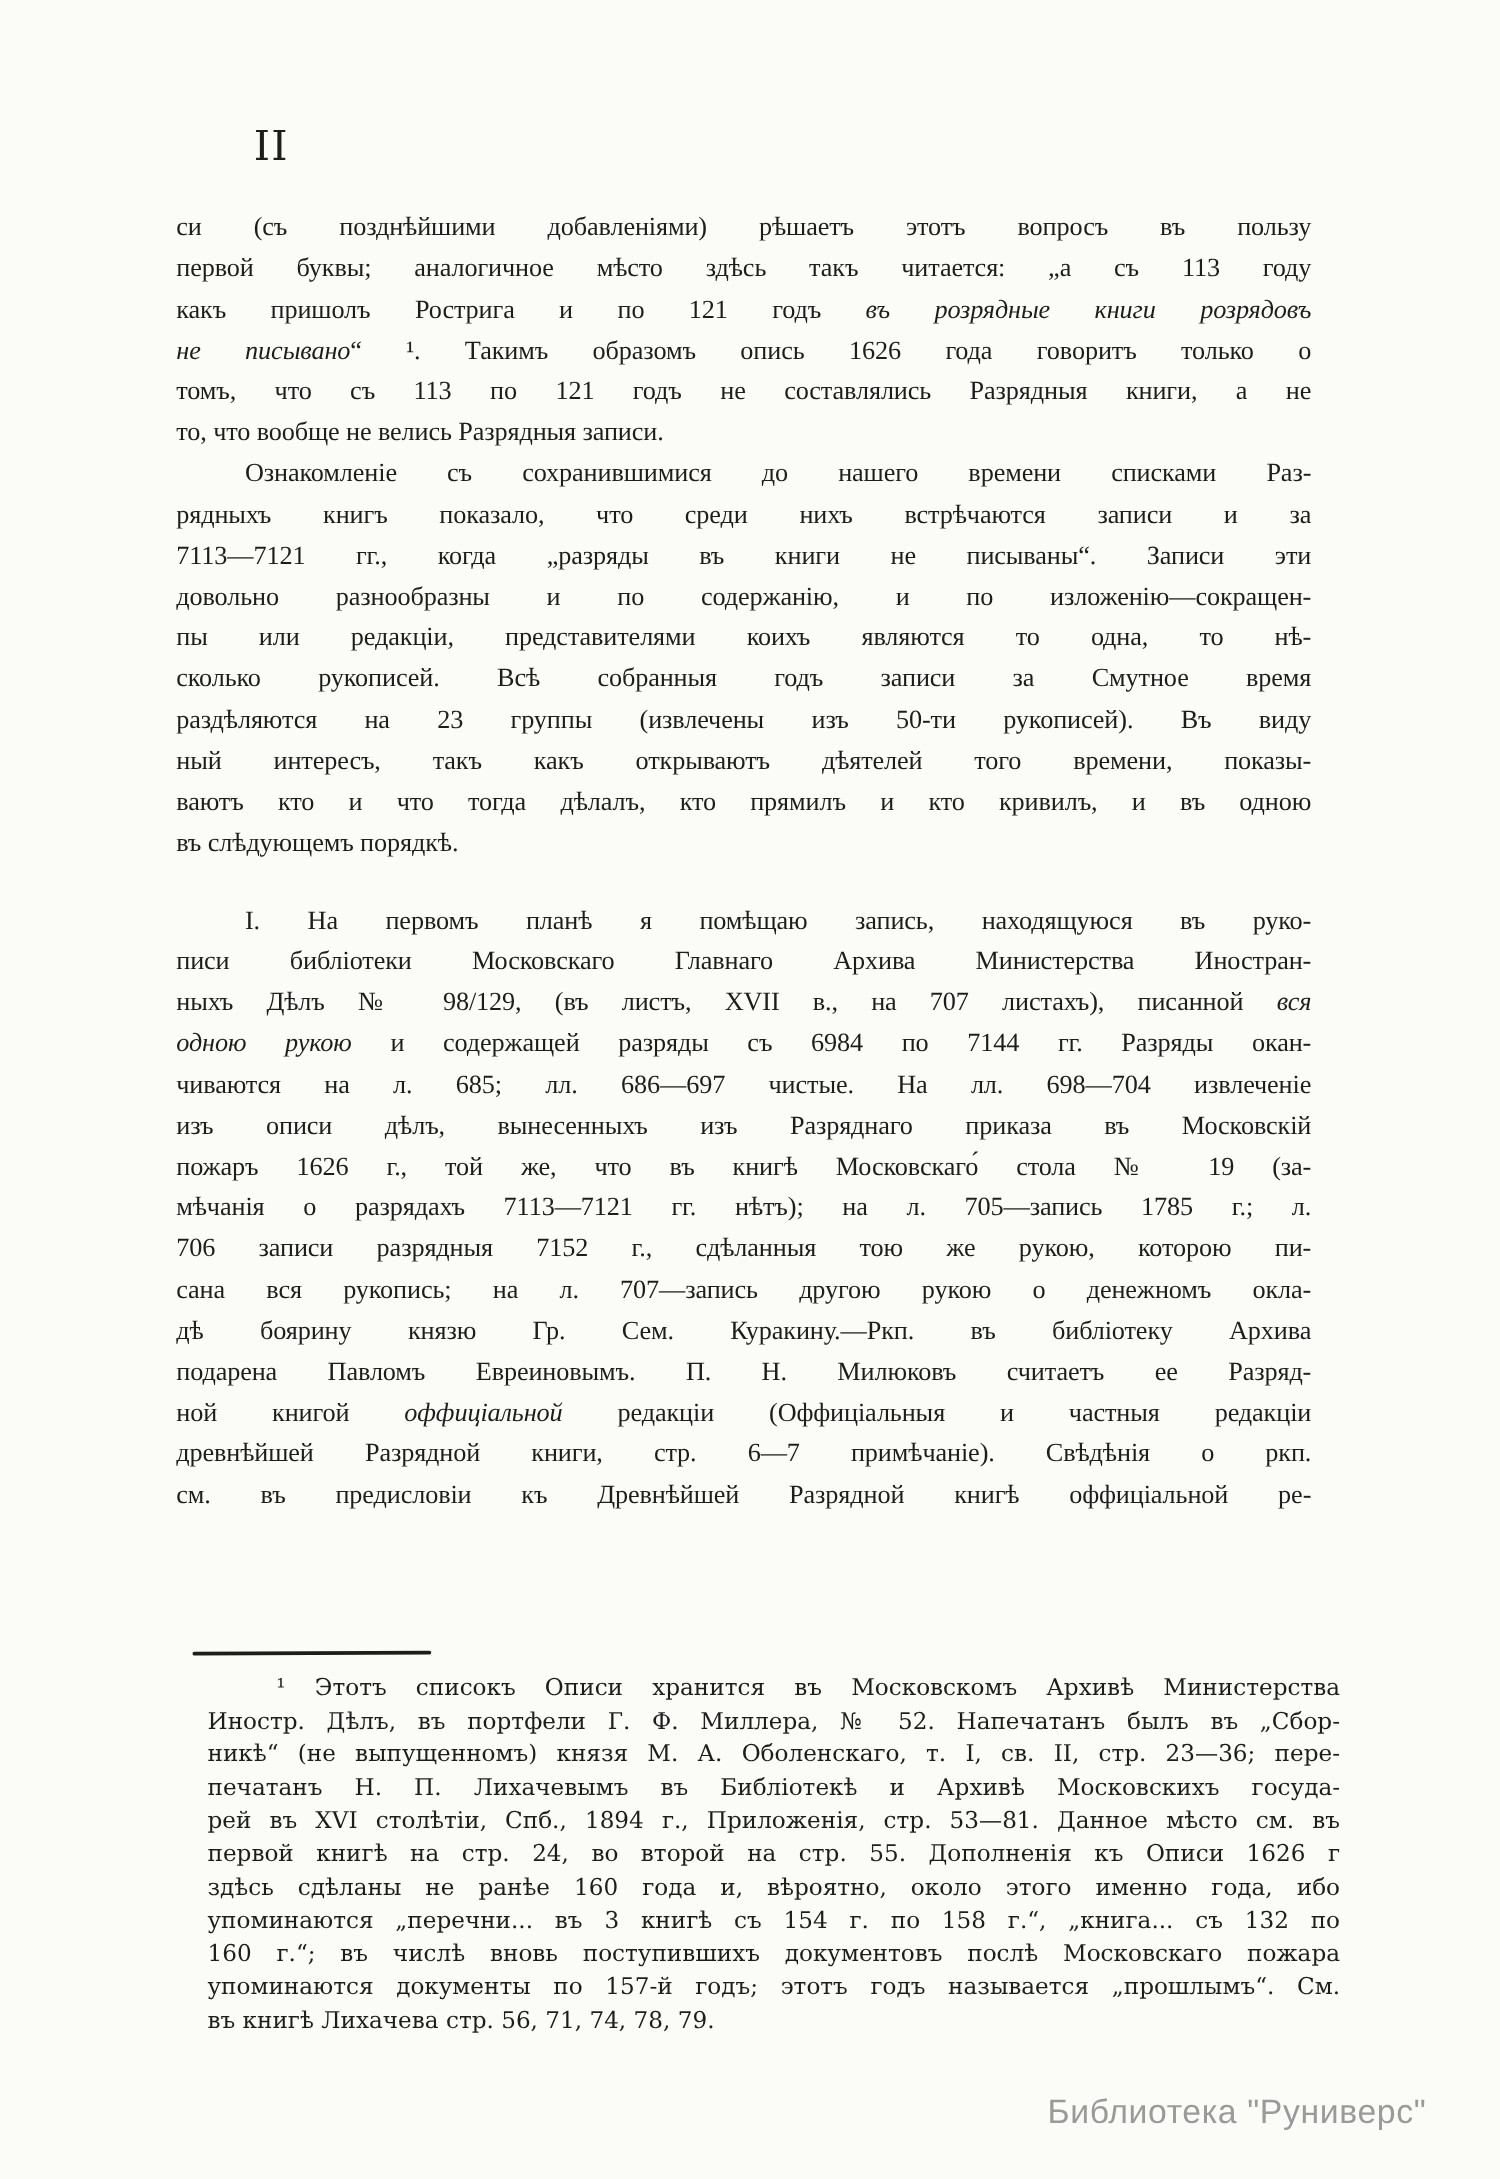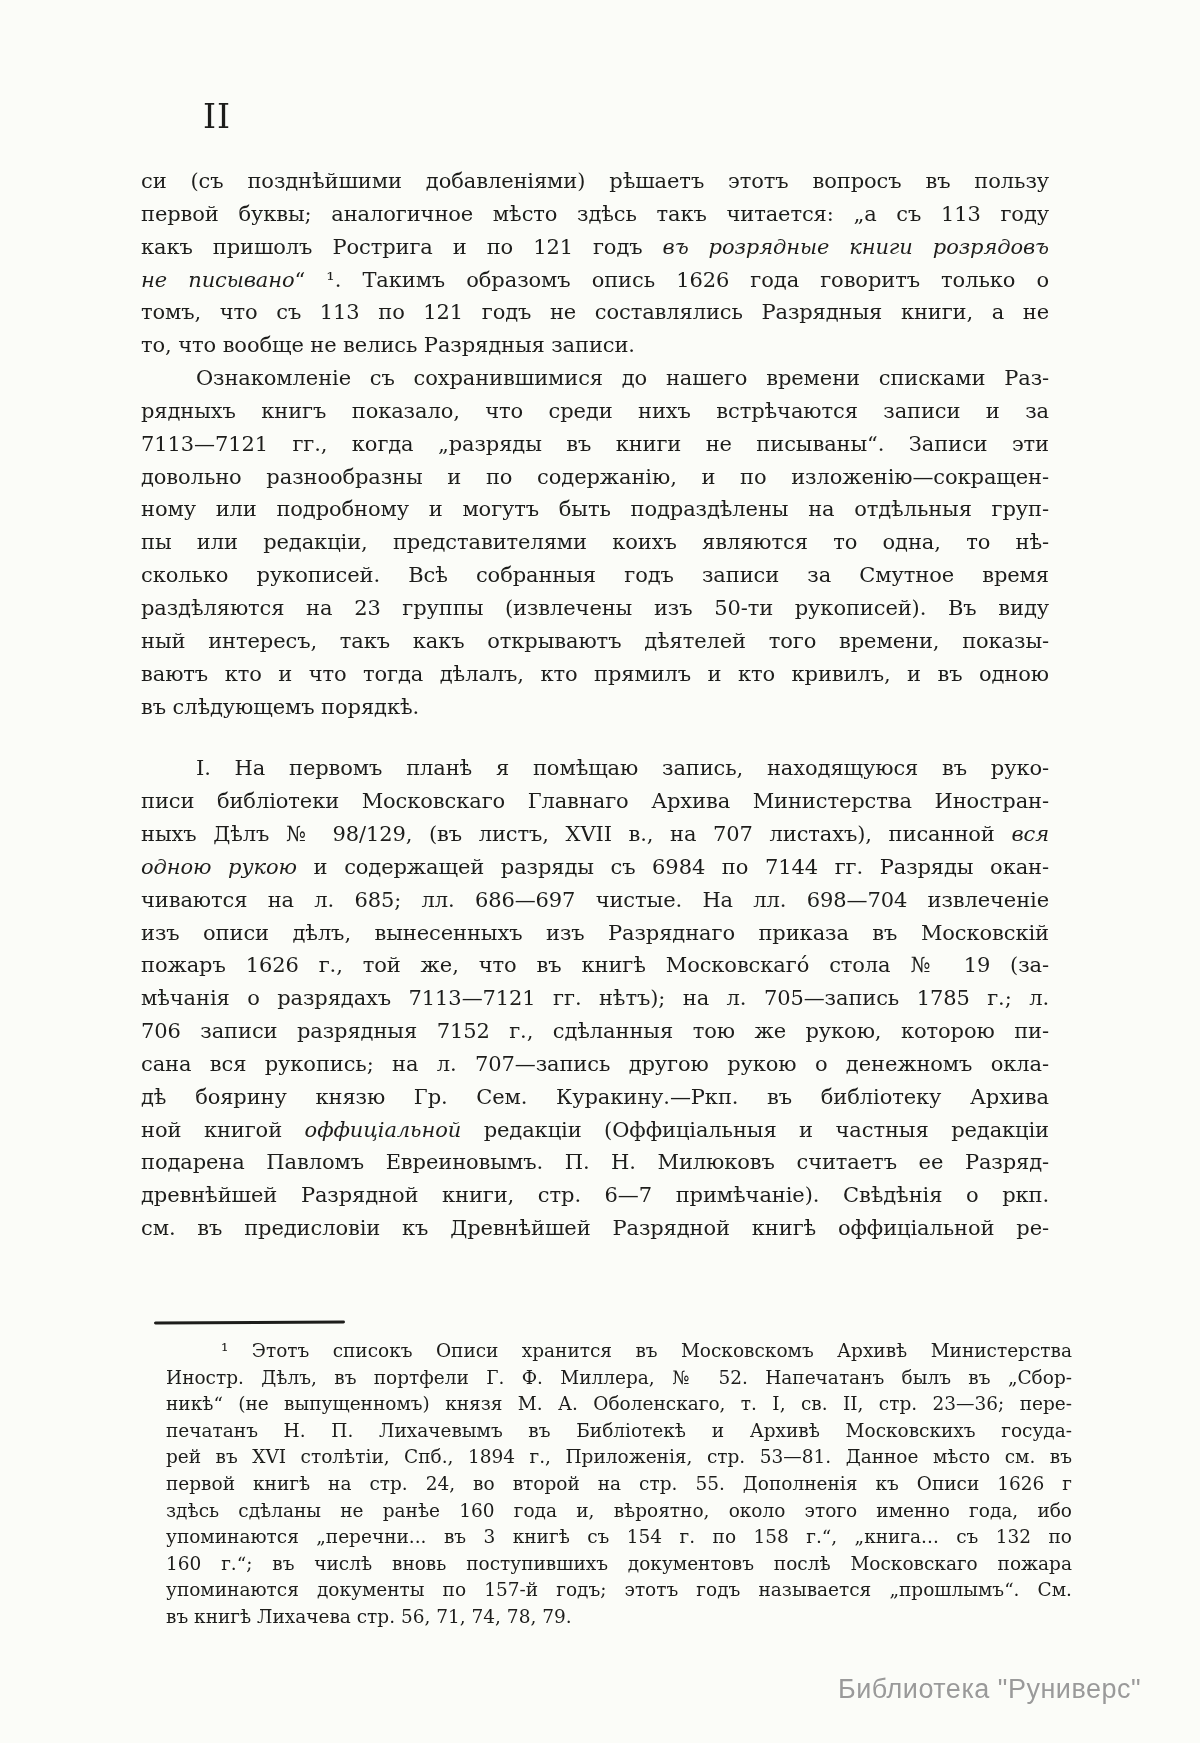--- a/index.html
+++ b/index.html
@@ -28,20 +28,21 @@
     letter-spacing: 1px;
   }
   .body-text {
     position: absolute;
     left: 141px;
     top: 165px;
     width: 908px;
     font-size: 21px;
     line-height: 32.85px;
     letter-spacing: -0.1px;
+    font-family: Liberation Serif, serif;
   }
   .footnote {
     position: absolute;
     left: 141px;
     top: 1338px;
     width: 906px;
     font-size: 18.5px;
     line-height: 26.6px;
     margin-left: 25px;
   }
@@ -91,42 +92,41 @@
         <div class="tline"><span>какъ пришолъ Рострига и по 121 годъ </span><span class="it">въ розрядные книги розрядовъ</span></div>
         <div class="tline"><span class="it">не писывано</span><span>“ ¹.  Такимъ  образомъ опись 1626 года говоритъ только о</span></div>
         <div class="tline"><span>томъ, что съ 113 по 121 годъ не  составлялись  Разрядныя  книги, а не</span></div>
         <div class="tline end"><span>то, что вообще не велись Разрядныя записи.</span></div>
       </div>
       <div class="para indent-first">
         <div class="tline"><span>Ознакомленіе съ сохранившимися до нашего времени списками Раз-</span></div>
         <div class="tline"><span>рядныхъ книгъ показало, что среди нихъ встрѣчаются записи и за</span></div>
         <div class="tline"><span>7113—7121 гг., когда „разряды въ книги не писываны“. Записи эти</span></div>
         <div class="tline"><span>довольно разнообразны и по содержанію, и по изложенію—сокращен-</span></div>
-        <div class="tline"><span>ному или подробному и могутъ быть подраздѣлены на отдѣльныя груп-</span></div>
         <div class="tline"><span>пы или редакціи, представителями коихъ являются то одна, то нѣ-</span></div>
         <div class="tline"><span>сколько рукописей. Всѣ собранныя годъ записи за Смутное время</span></div>
         <div class="tline"><span>раздѣляются на 23 группы (извлечены изъ 50-ти рукописей). Въ виду</span></div>
         <div class="tline"><span>ный интересъ, такъ какъ открываютъ дѣятелей того времени, показы-</span></div>
         <div class="tline"><span>ваютъ кто и что тогда дѣлалъ, кто прямилъ и кто кривилъ, и въ одною</span></div>
         <div class="tline end"><span>въ слѣдующемъ порядкѣ.</span></div>
       </div>
       <div class="para indent-first gap">
         <div class="tline"><span>I. На первомъ планѣ я помѣщаю запись, находящуюся въ руко-</span></div>
         <div class="tline"><span>писи библіотеки Московскаго Главнаго Архива Министерства Иностран-</span></div>
         <div class="tline"><span>ныхъ Дѣлъ № 98/129, (въ листъ, XVII в., на 707 листахъ), писанной </span><span class="it">вся</span></div>
         <div class="tline"><span class="it">одною рукою</span><span> и содержащей разряды съ 6984 по 7144 гг. Разряды окан-</span></div>
         <div class="tline"><span>чиваются на л. 685; лл. 686—697 чистые.  На лл.  698—704  извлеченіе</span></div>
         <div class="tline"><span>изъ описи дѣлъ, вынесенныхъ изъ Разряднаго приказа въ Московскій</span></div>
         <div class="tline"><span>пожаръ 1626 г., той же, что въ книгѣ Московскаго́ стола № 19 (за-</span></div>
         <div class="tline"><span>мѣчанія о разрядахъ 7113—7121 гг. нѣтъ); на л. 705—запись 1785 г.; л.</span></div>
         <div class="tline"><span>706 записи разрядныя 7152 г., сдѣланныя тою же рукою, которою пи-</span></div>
         <div class="tline"><span>сана вся рукопись; на л. 707—запись другою рукою о денежномъ окла-</span></div>
         <div class="tline"><span>дѣ боярину князю Гр. Сем. Куракину.—Ркп. въ библіотеку Архива</span></div>
+        <div class="tline"><span>подарена Павломъ Евреиновымъ. П. Н. Милюковъ считаетъ ее Разряд-</span></div>
         <div class="tline"><span>ной книгой </span><span class="it">оффиціальной</span><span> редакціи (Оффиціальныя и частныя редакціи</span></div>
-        <div class="tline"><span>подарена Павломъ Евреиновымъ. П. Н. Милюковъ считаетъ ее Разряд-</span></div>
         <div class="tline"><span>древнѣйшей Разрядной книги,  стр. 6—7 примѣчаніе). Свѣдѣнія о ркп.</span></div>
         <div class="tline"><span>см. въ предисловіи къ Древнѣйшей Разрядной книгѣ оффиціальной ре-</span></div>
       </div>
     </div>
   <div class="footnote-rule"></div>
   <div class="footnote">
       <div class="para indent-first">
         <div class="tline"><span>¹ Этотъ списокъ Описи хранится въ Московскомъ Архивѣ Министерства</span></div>
         <div class="tline"><span>Иностр. Дѣлъ, въ  портфели Г. Ф. Миллера, № 52. Напечатанъ былъ въ „Сбор-</span></div>
         <div class="tline"><span>никѣ“ (не выпущенномъ) князя М. А. Оболенскаго, т. I, св. II, стр. 23—36; пере-</span></div>

